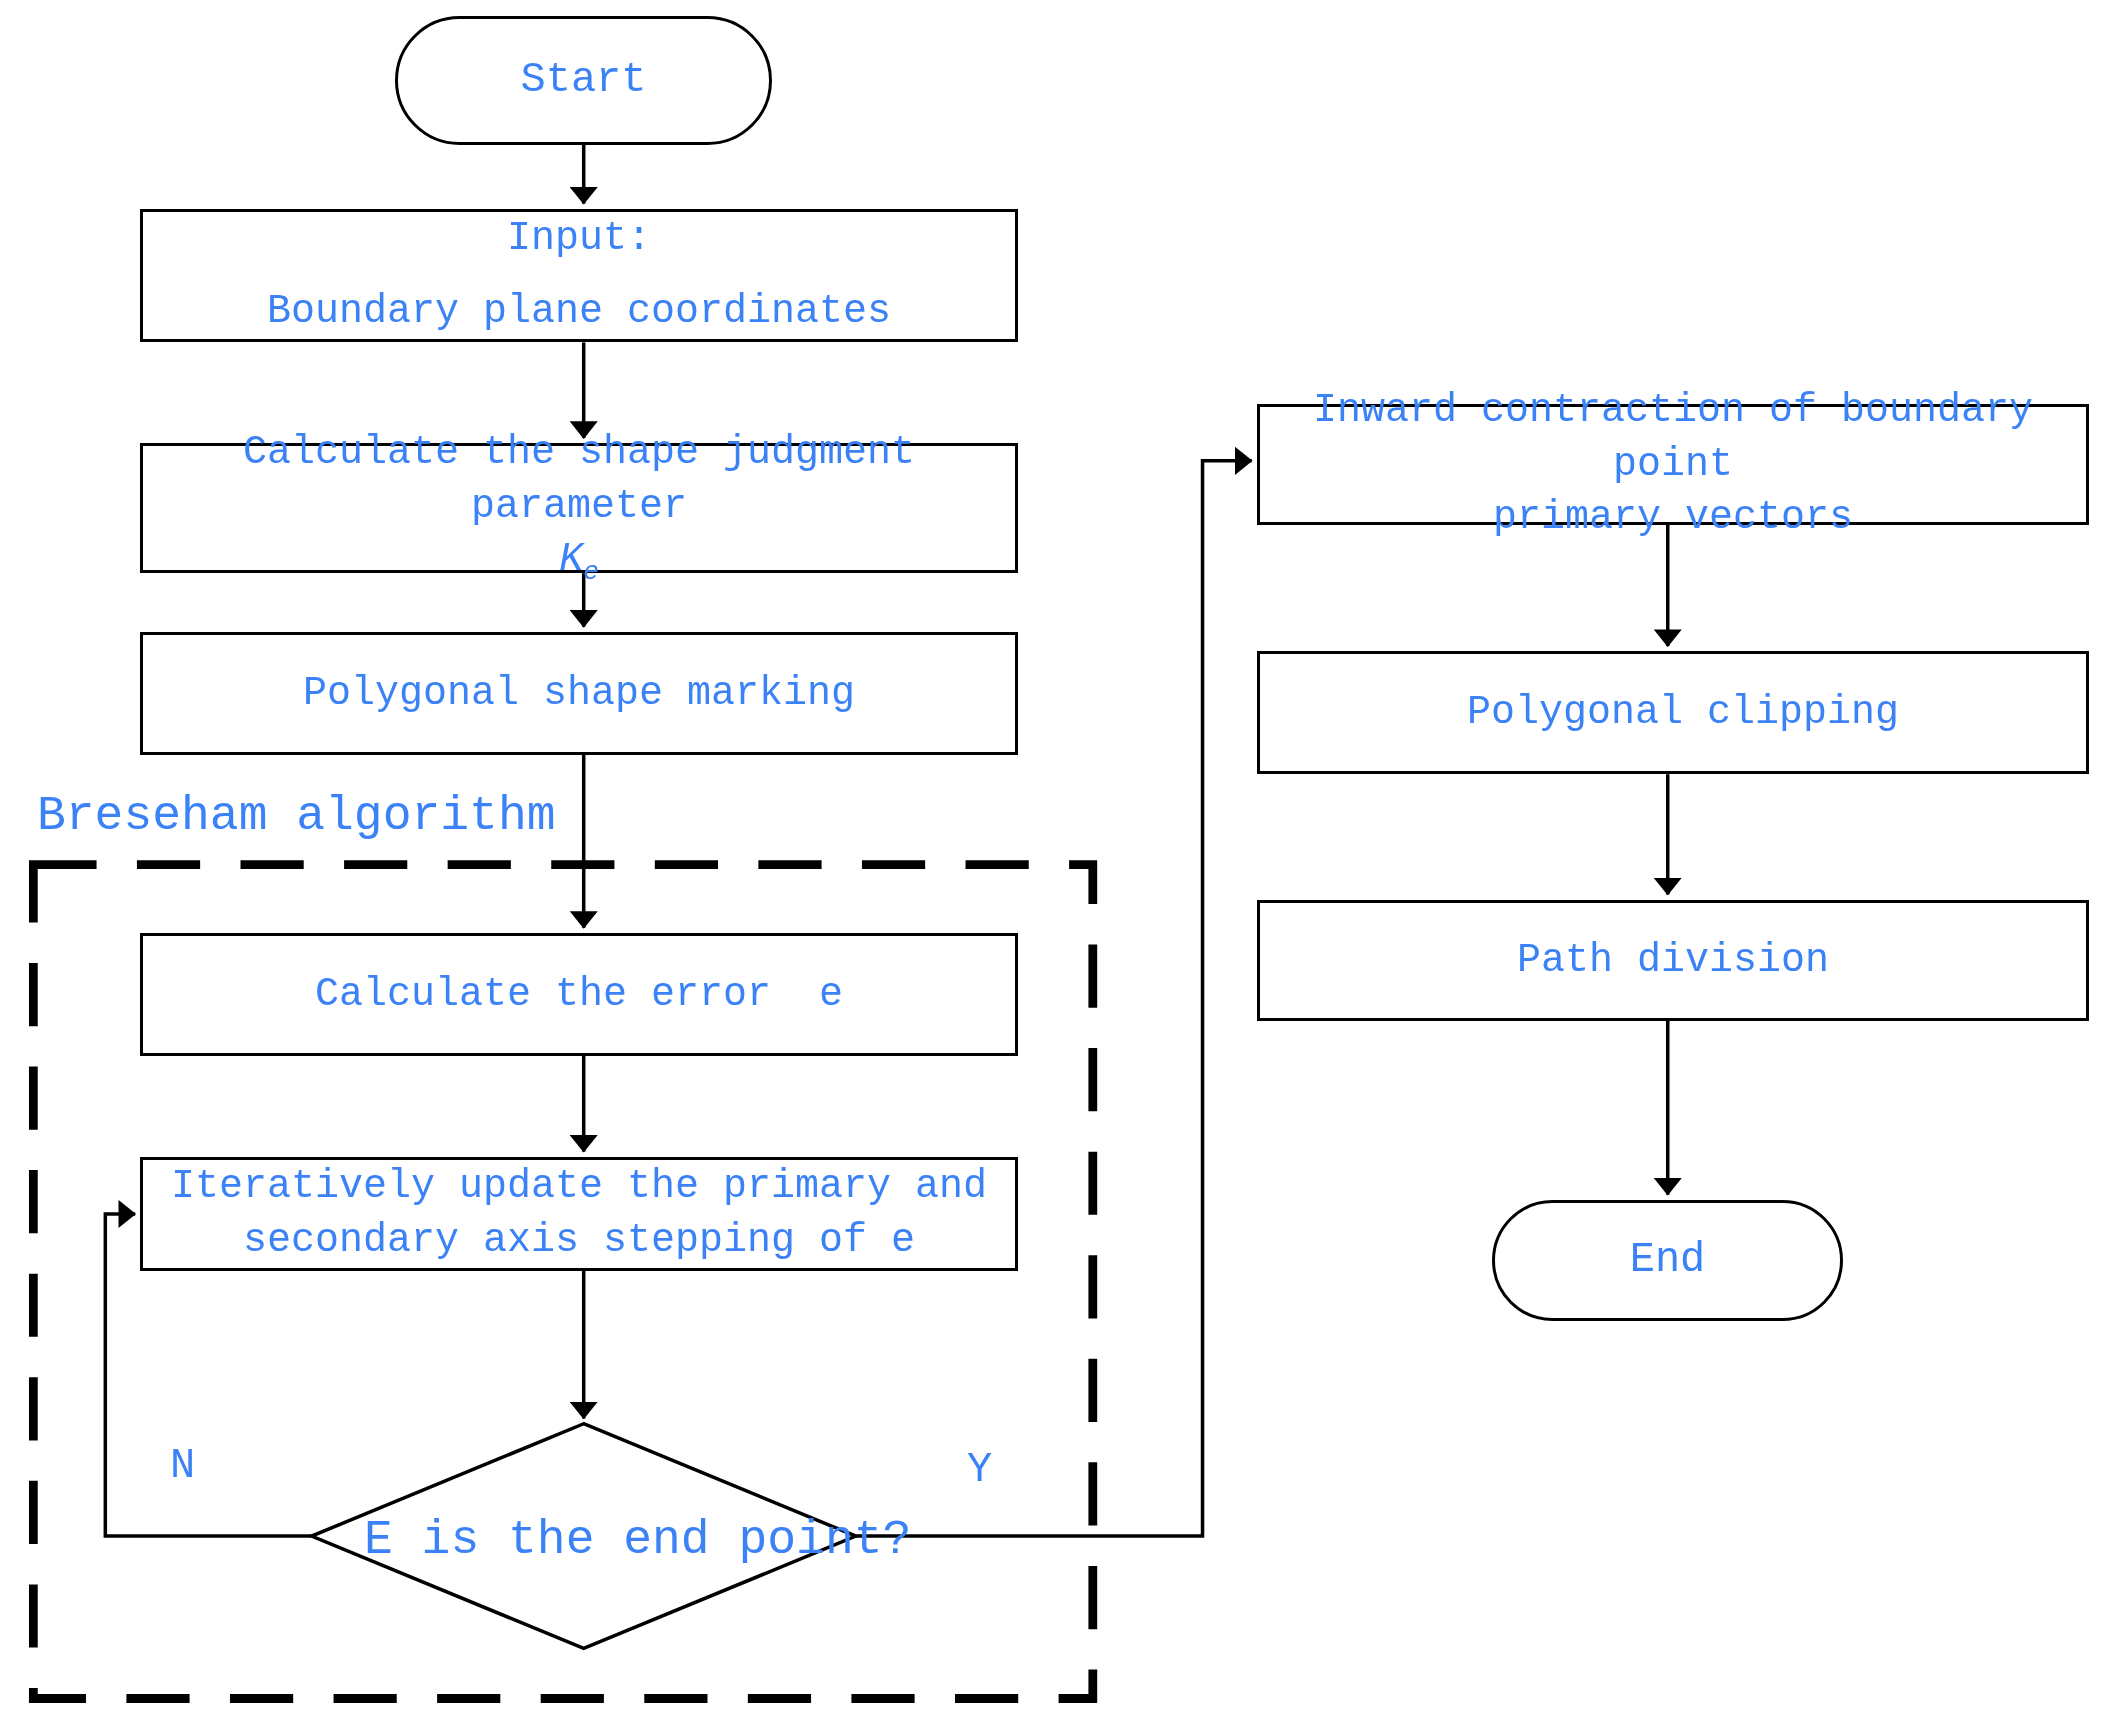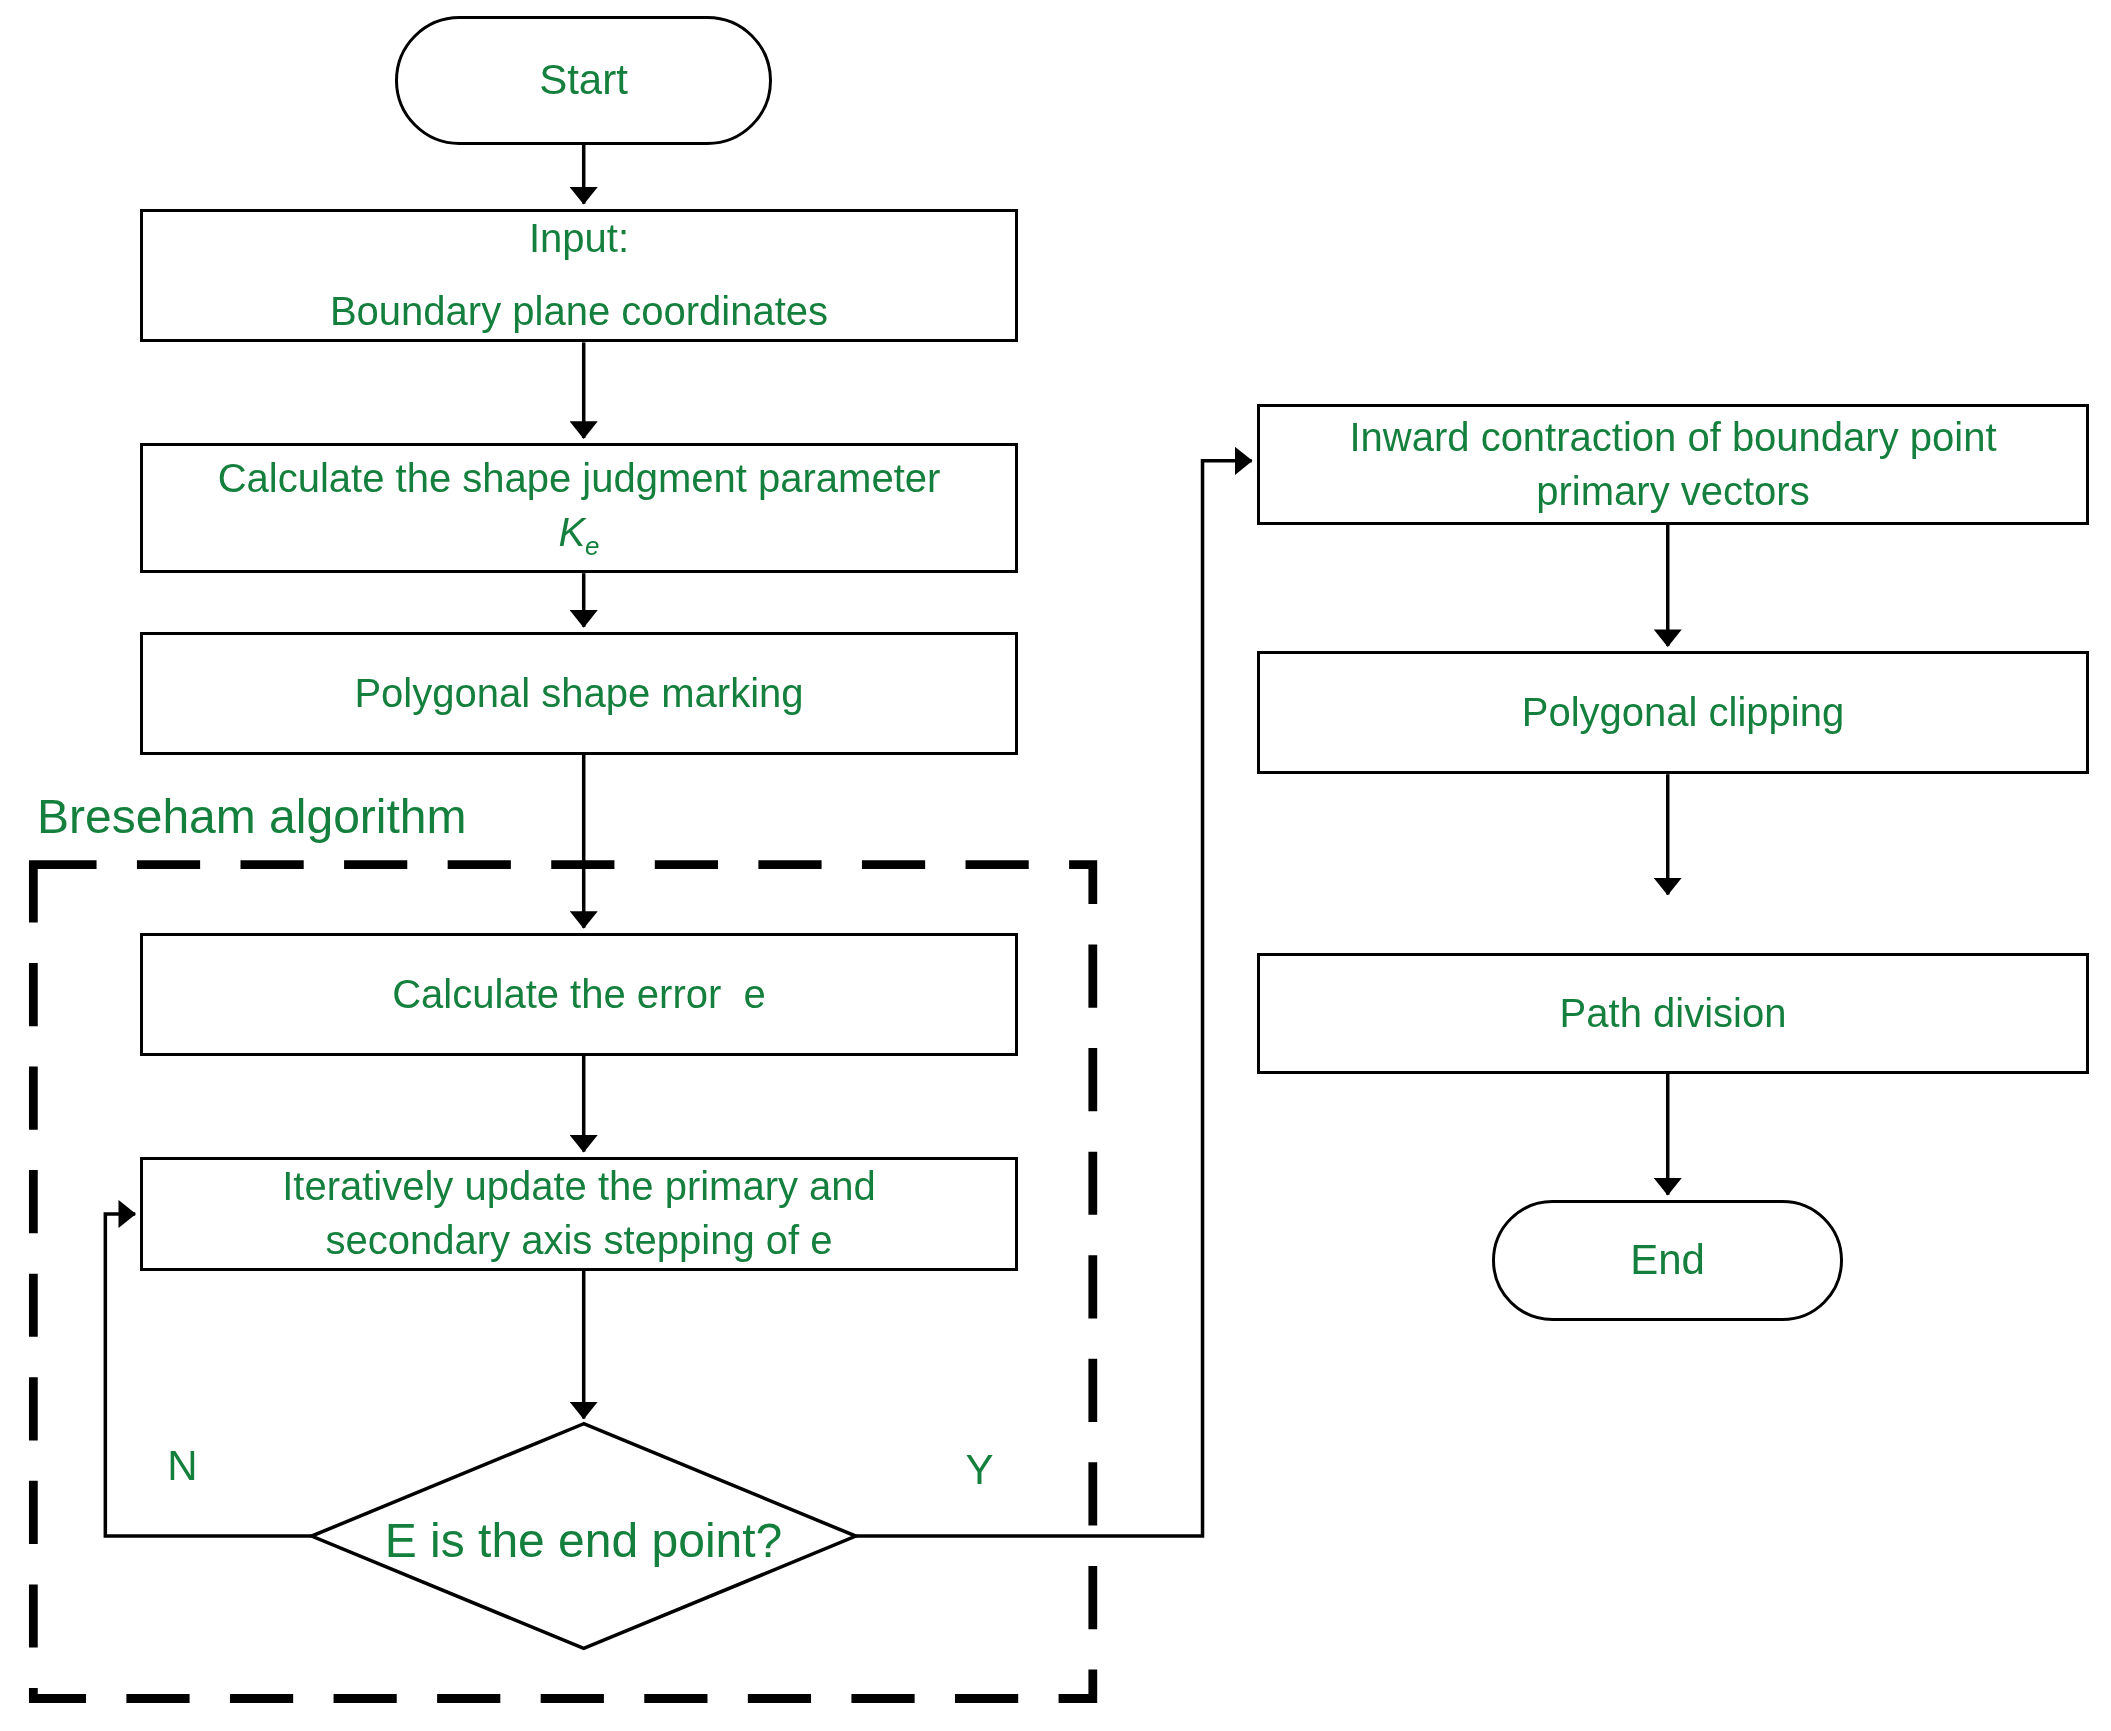--- a/index.html
+++ b/index.html
@@ -5,22 +5,22 @@
   html, body {
     margin: 0;
     padding: 0;
     background: #ffffff;
   }
   #canvas {
     position: relative;
     width: 1902px;
     height: 1731px;
     background: #ffffff;
-    font-family: Liberation Sans, sans-serif;
-    color: #15803d;
+    font-family: Liberation Mono, monospace;
+    color: #3b82f6;
   }
   #connector-layer {
     position: absolute;
     left: 0;
     top: 0;
     width: 2111px;
     height: 1731px;
   }
   .node {
     position: absolute;
@@ -132,21 +132,21 @@
 
   <div class="node" style="left:1257px; top:404px; width:832px; height:121px;">
     <span class="line">Inward contraction of boundary point</span>
     <span class="line">primary vectors</span>
   </div>
 
   <div class="node" style="left:1257px; top:651px; width:832px; height:123px;padding-left:20px;">
     <span>Polygonal clipping</span>
   </div>
 
-  <div class="node" style="left:1257px; top:953px; width:832px; height:121px;">
+  <div class="node" style="left:1257px; top:900px; width:832px; height:121px;">
     <span>Path division</span>
   </div>
 
   <div class="node terminator" style="left:1492px; top:1200px; width:351px; height:121px;">
     <span>End</span>
   </div>
 
 </div>
 
 

